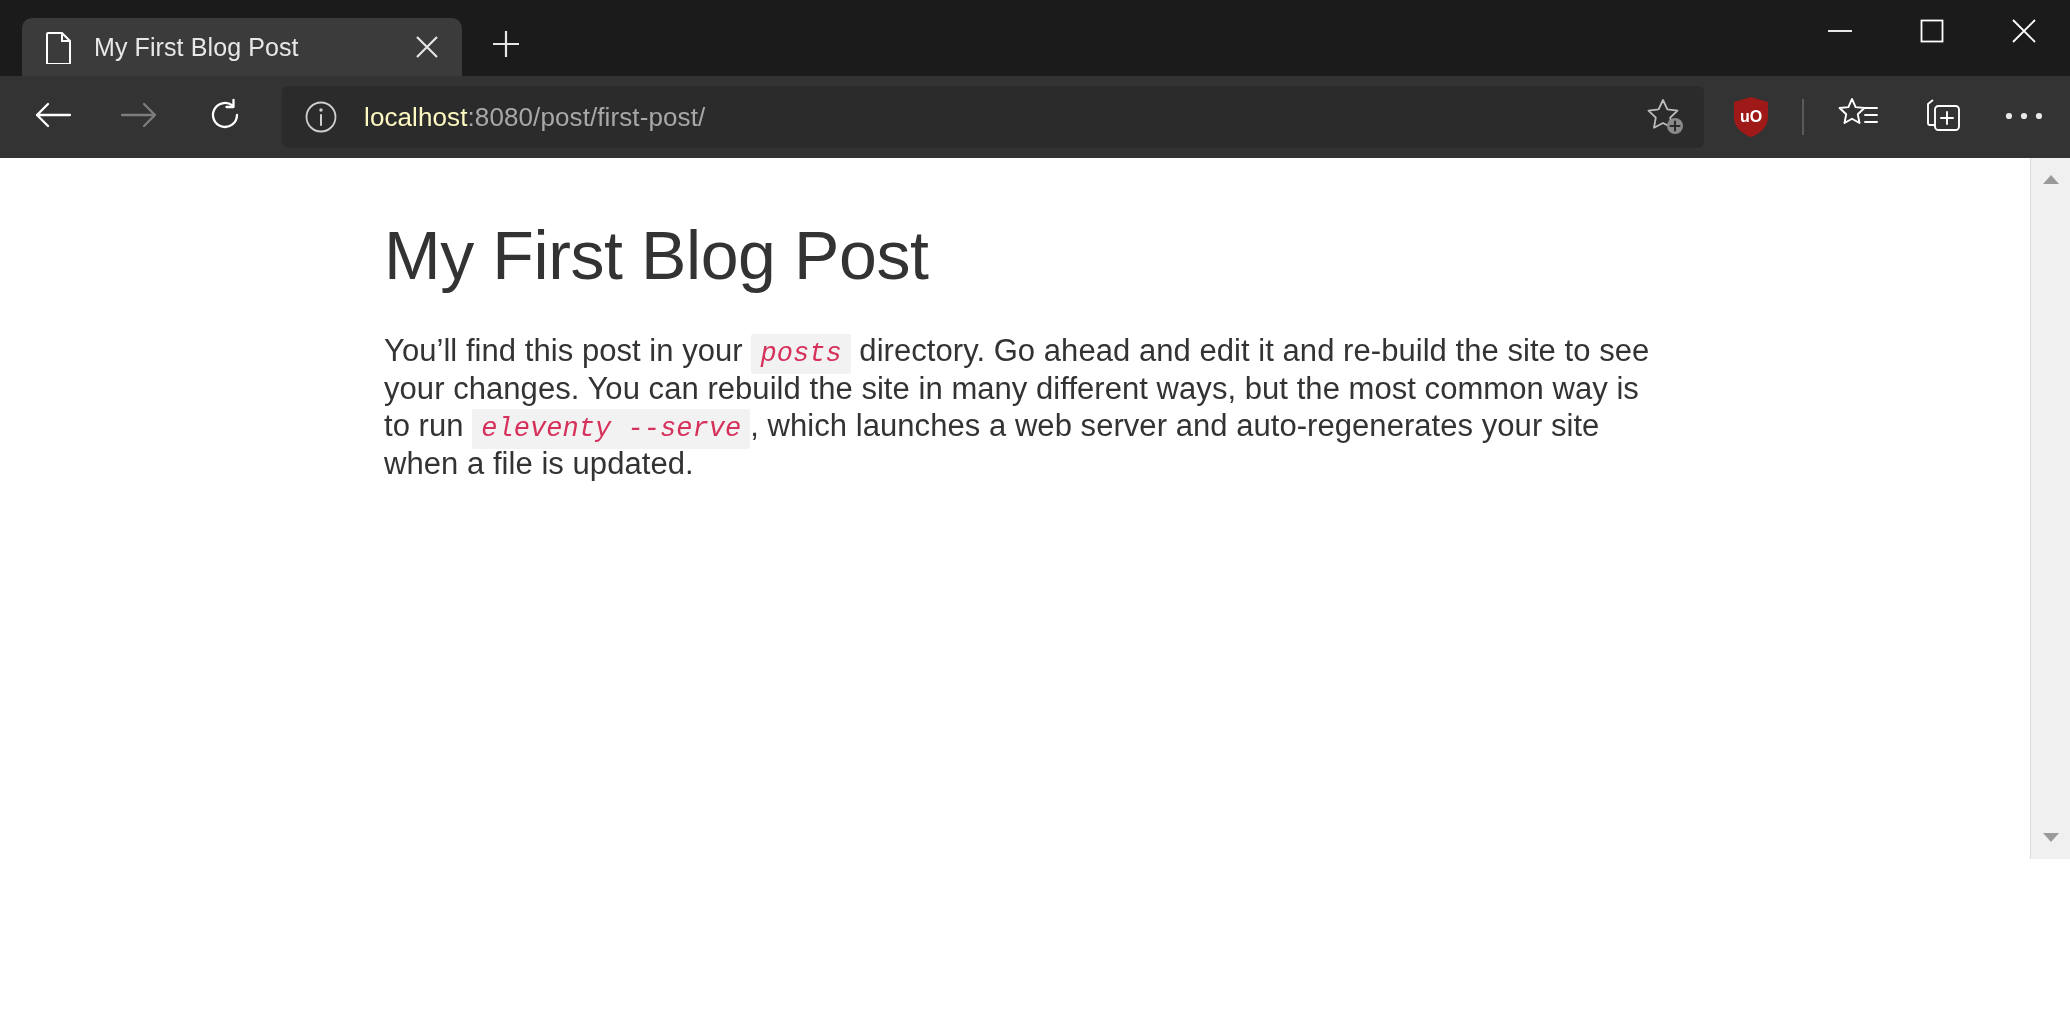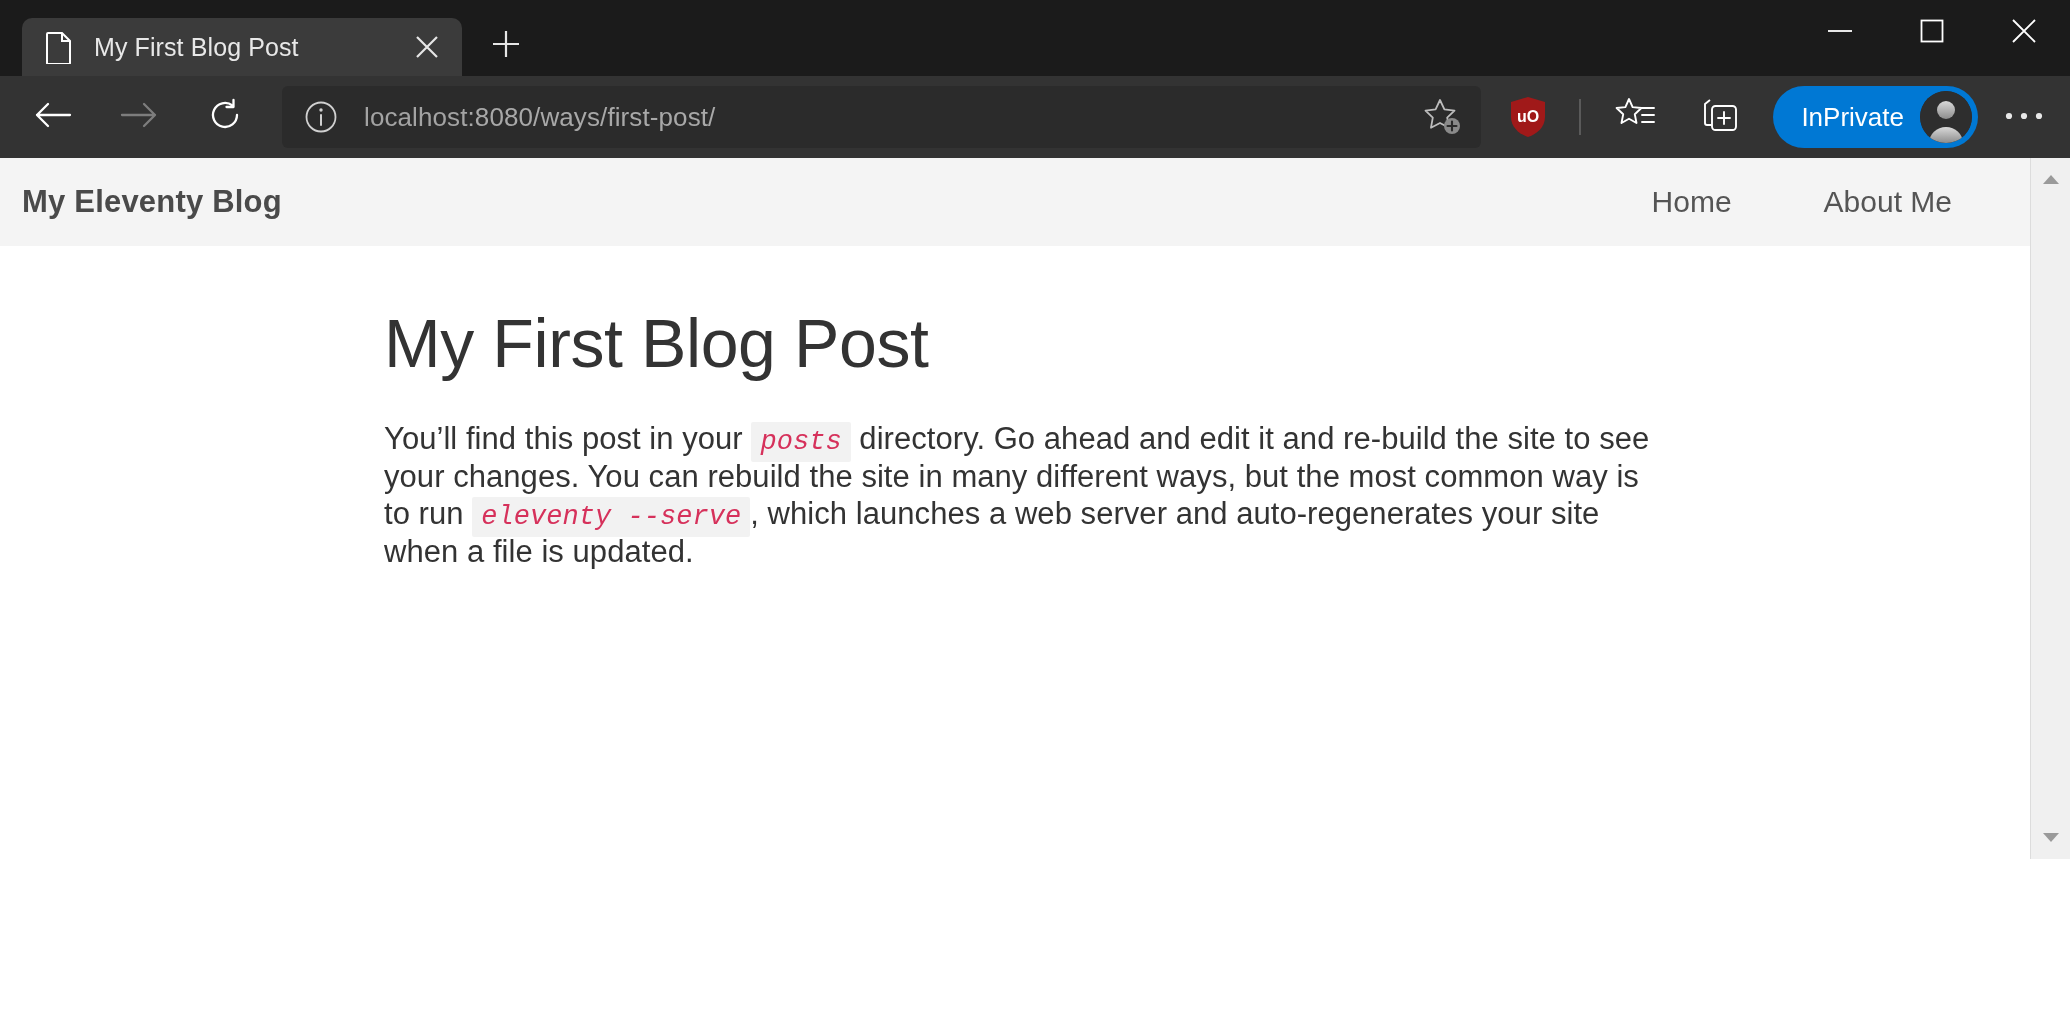--- a/index.html
+++ b/index.html
@@ -107,21 +107,21 @@
     min-width: 0;
   }
   .info-icon { flex: 0 0 auto; margin-right: 26px; display: flex; align-items: center; }
   .url-text {
     flex: 1 1 auto;
     font-size: 26px;
     color: #a8a8a8;
     white-space: nowrap; overflow: hidden;
     letter-spacing: .1px;
   }
-  .url-text .host { color: #a3a3a3; }
+  .url-text .host { color: #fef9c3; }
   .fav-add { width: 52px; height: 52px; display: flex; align-items: center; justify-content: center; flex: 0 0 auto; }
 
   .ext-icon {
     width: 54px; height: 62px;
     display: flex; align-items: center; justify-content: center;
     margin-left: 20px;
     flex: 0 0 auto;
   }
   .toolbar-sep {
     width: 2px; height: 36px;
@@ -338,21 +338,21 @@
     </div>
 
     <div class="omnibox">
       <span class="info-icon">
         <svg width="34" height="34" viewBox="0 0 34 34">
           <circle cx="17" cy="17" r="14.5" fill="none" stroke="#d0d0d0" stroke-width="1.8"></circle>
           <circle cx="17" cy="10" r="1.7" fill="#d0d0d0"></circle>
           <path d="M17 15 V25" stroke="#d0d0d0" stroke-width="2" stroke-linecap="round"></path>
         </svg>
       </span>
-      <span class="url-text"><span class="host">localhost</span><span>:8080/ways/first-post/</span></span>
+      <span class="url-text"><span class="host">localhost</span><span>:8080/post/first-post/</span></span>
       <span class="fav-add">
         <svg width="40" height="40" viewBox="0 0 40 40">
           <path d="M17 3 L21.4 12.3 L31.5 13.7 L24.2 20.7 L26 30.7 L17 26 L8 30.7 L9.8 20.7 L2.5 13.7 L12.6 12.3 Z" fill="none" stroke="#bdbdbd" stroke-width="1.8" stroke-linejoin="round"></path>
           <circle cx="29" cy="29" r="8" fill="#8a8a8a"></circle>
           <path d="M29 24.5 V33.5 M24.5 29 H33.5" stroke="#2b2b2b" stroke-width="2.1" stroke-linecap="round"></path>
         </svg>
       </span>
     </div>
 
     <div class="ext-icon">
@@ -376,59 +376,36 @@
     <div class="tb-icon">
       <span>
         <svg width="42" height="40" viewBox="0 0 42 40">
           <path d="M11 5 L6 9 V28 a2 2 0 0 0 2 2 H13" fill="none" stroke="#ffffff" stroke-width="1.9" stroke-linejoin="round"></path>
           <rect x="13" y="11" width="24" height="24" rx="3.5" fill="none" stroke="#ffffff" stroke-width="1.9"></rect>
           <path d="M25 17 V29 M19 23 H31" stroke="#ffffff" stroke-width="1.9" stroke-linecap="round"></path>
         </svg>
       </span>
     </div>
 
-    <div class="inprivate-pill">
-      <span class="inprivate-label">InPrivate</span>
-      <span class="avatar">
-        <svg width="52" height="52" viewBox="0 0 52 52">
-          <defs>
-            <linearGradient id="avgrad" x1="0" y1="0" x2="0" y2="1">
-              <stop offset="0%" stop-color="#d9d9d9"></stop>
-              <stop offset="100%" stop-color="#8d8d8d"></stop>
-            </linearGradient>
-          </defs>
-          <circle cx="26" cy="26" r="26" fill="#2e2e2e"></circle>
-          <circle cx="26" cy="19" r="9" fill="url(#avgrad)"></circle>
-          <path d="M9 52 a17 16 0 0 1 34 0 Z" fill="url(#avgrad)"></path>
-        </svg>
-      </span>
-    </div>
 
     <div class="more-btn">
       <span>
         <svg width="40" height="12" viewBox="0 0 40 12">
           <circle cx="5" cy="6" r="3.1" fill="#e8e8e8"></circle>
           <circle cx="20" cy="6" r="3.1" fill="#e8e8e8"></circle>
           <circle cx="35" cy="6" r="3.1" fill="#e8e8e8"></circle>
         </svg>
       </span>
     </div>
   </div>
 
   <div class="viewport">
 
     <div class="page">
 
-      <div class="site-header">
-        <div class="site-title">My Eleventy Blog</div>
-        <nav class="site-nav">
-          <a class="nav-link">Home</a>
-          <a class="nav-link">About Me</a>
-        </nav>
-      </div>
 
       <article class="article">
         <h1 class="post-title">My First Blog Post</h1>
         <p class="post-body"><span>You’ll find this post in your</span> <code class="inline">posts</code> <span>directory. Go ahead and edit it and re-build the site to see your changes. You can rebuild the site in many different ways, but the most common way is to run</span> <code class="inline">eleventy --serve</code><span>, which launches a web server and auto-regenerates your site when a file is updated.</span></p>
       </article>
 
     </div>
 
     <div class="scrollbar">
       <div class="sb-arrow">

